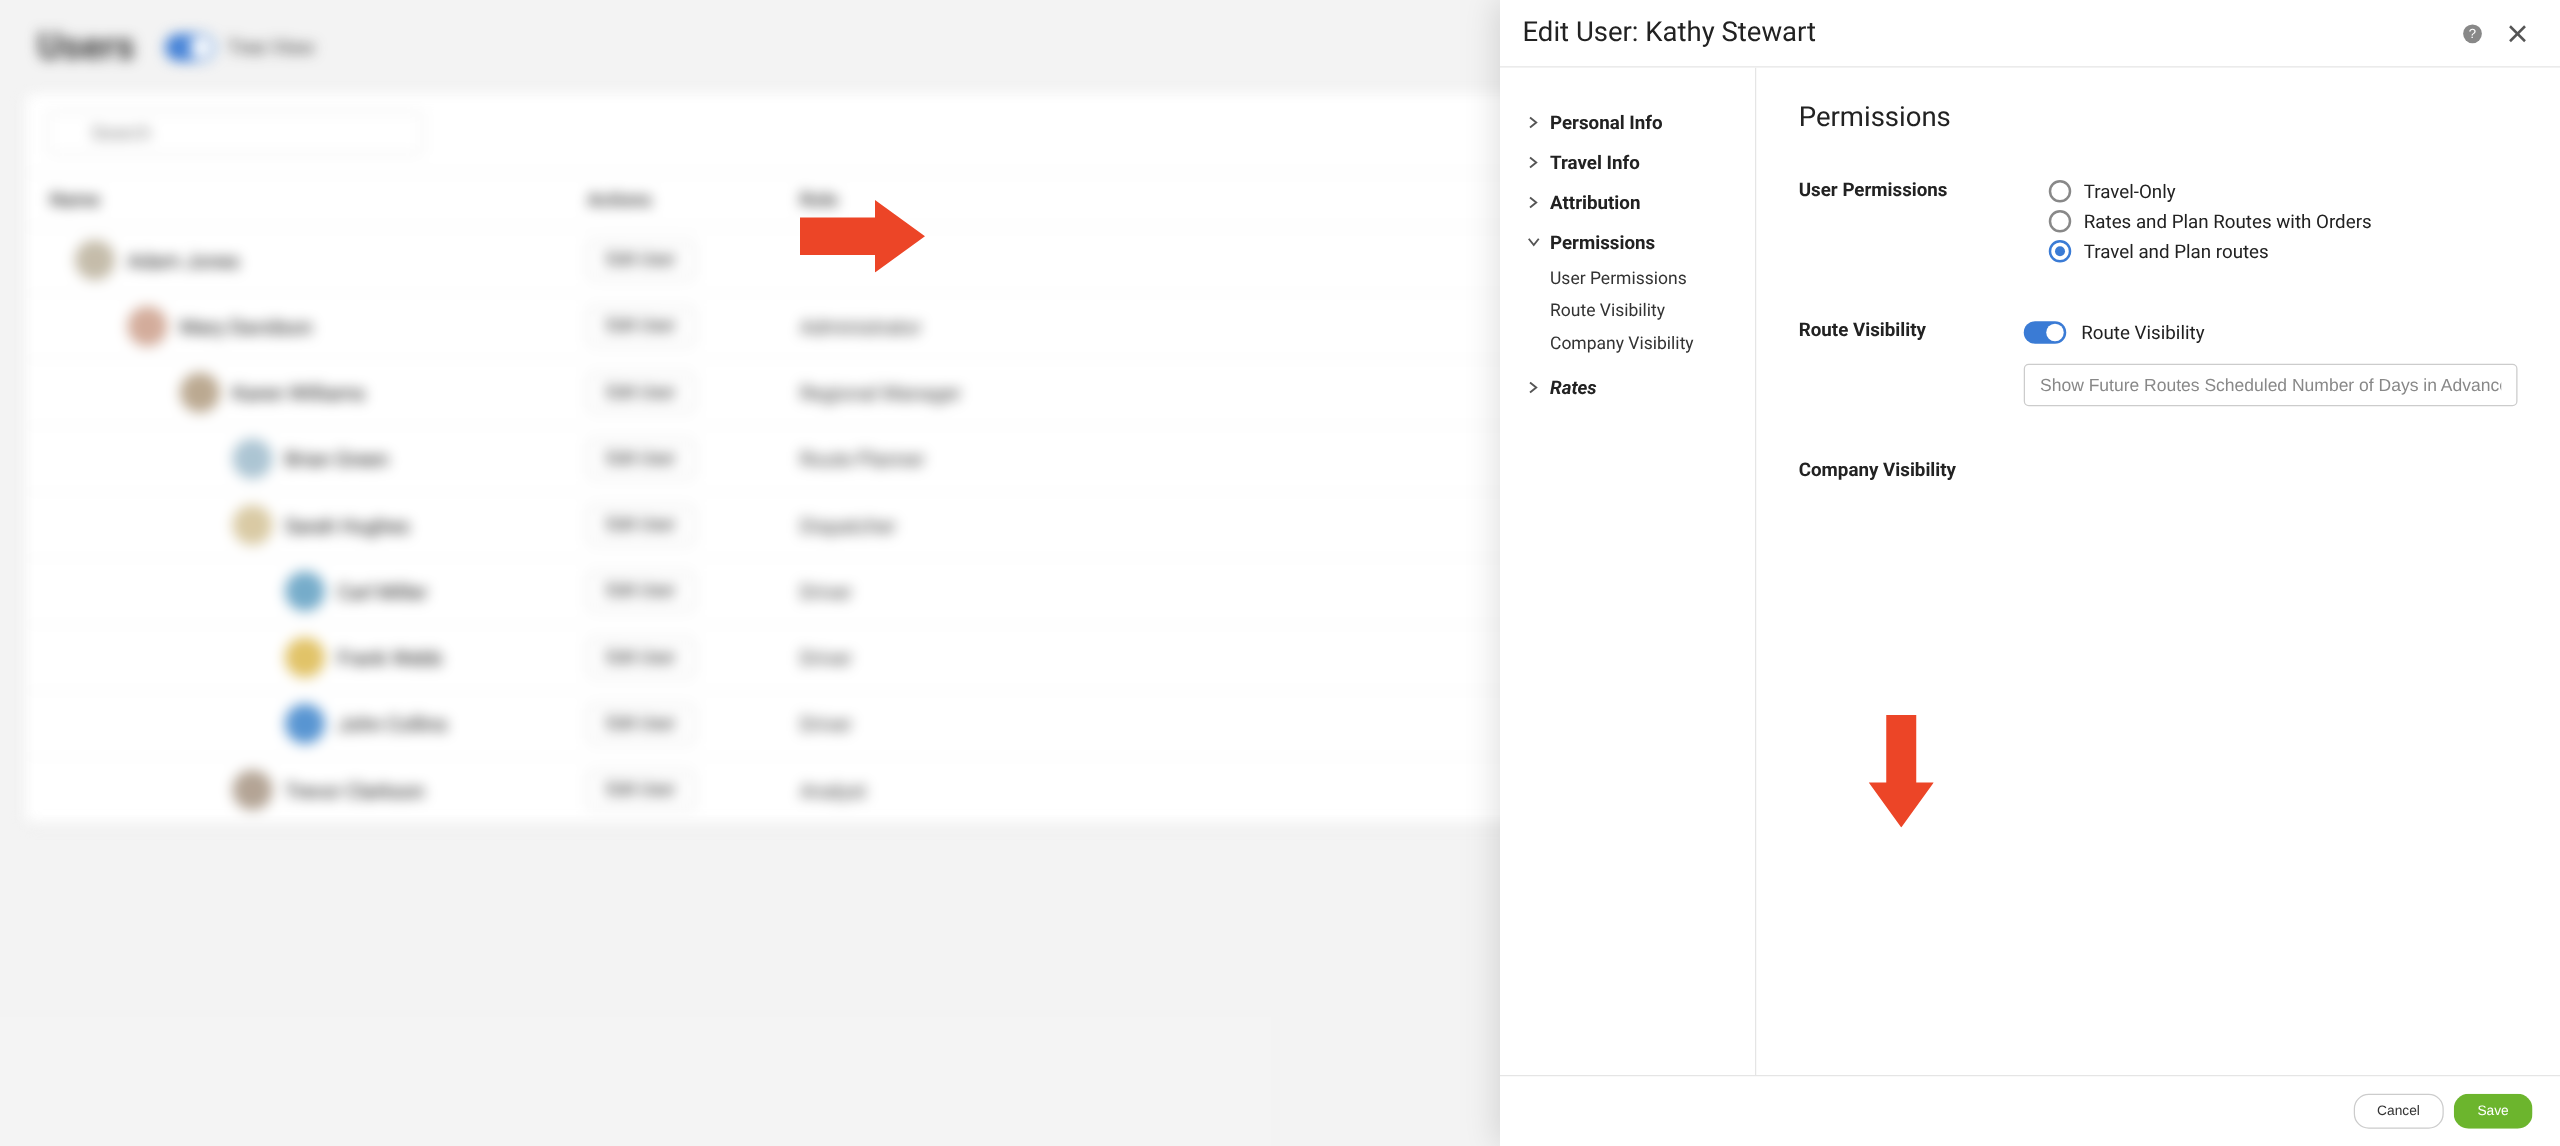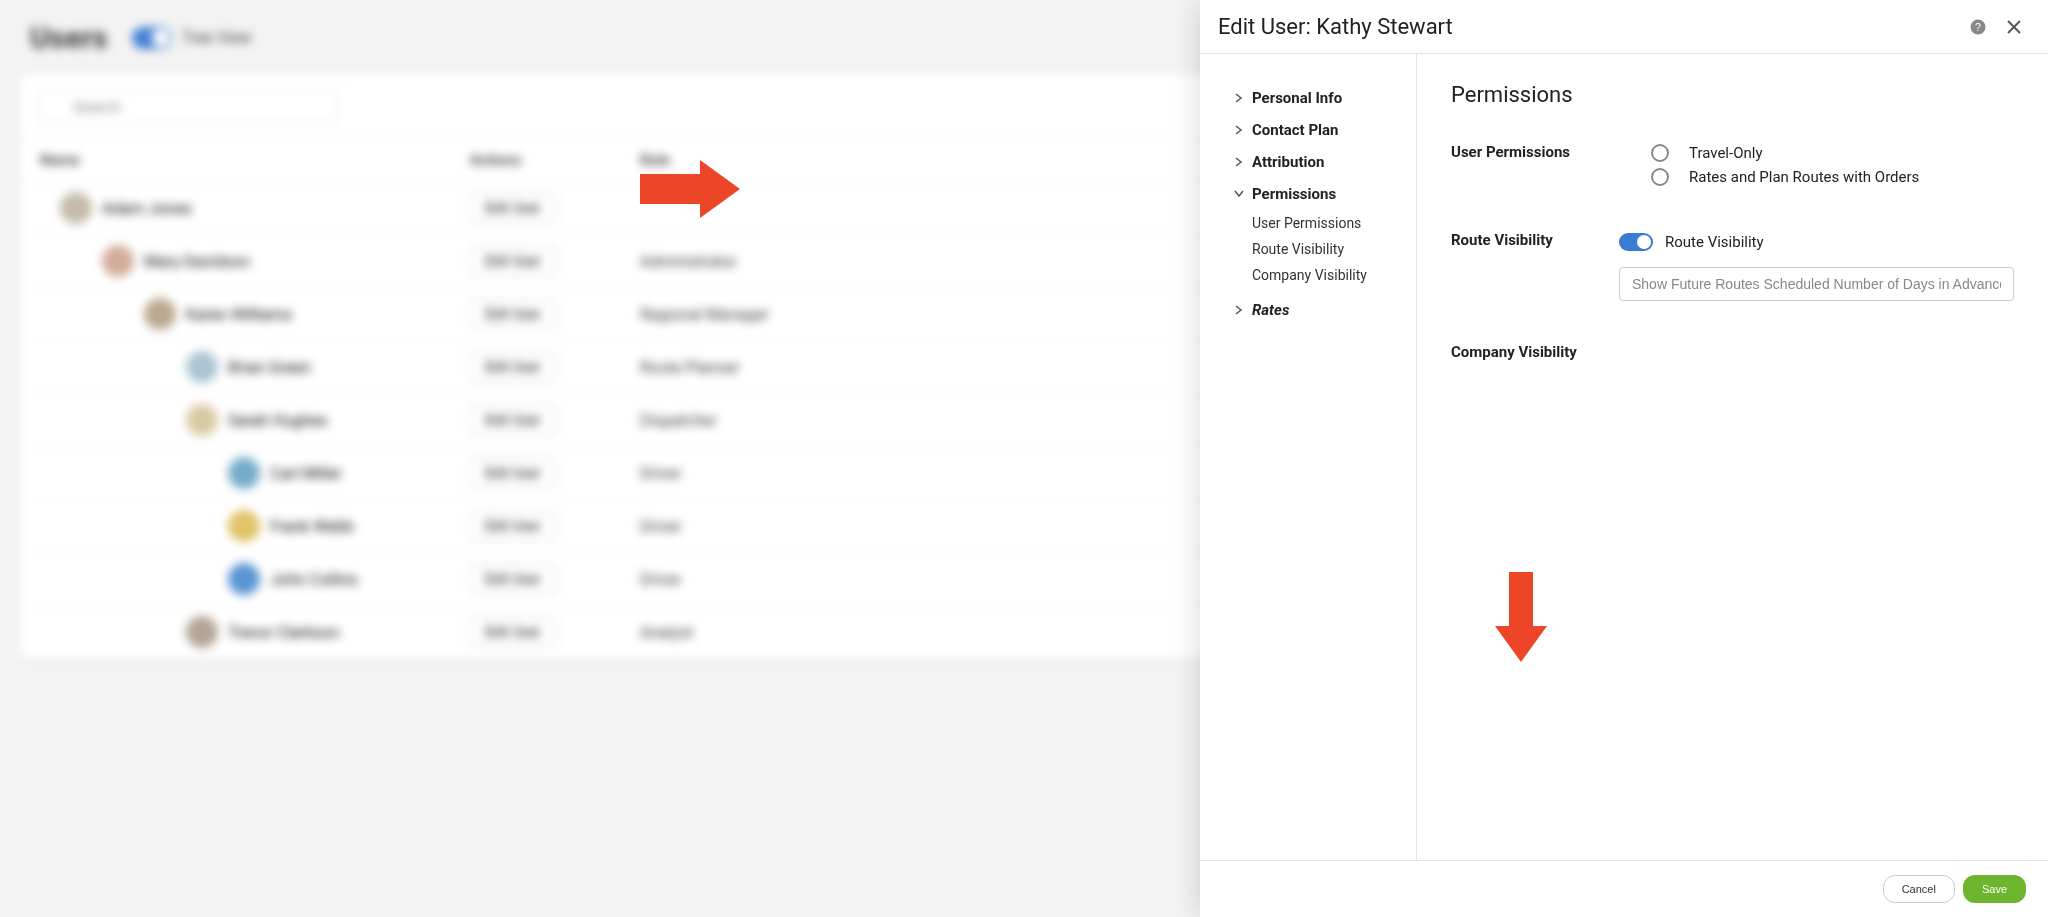--- a/index.html
+++ b/index.html
@@ -156,21 +156,20 @@
     justify-content: center;
     cursor: pointer;
     color: #888;
   }
   .icon-btn svg { display: block; }
 
   .modal-body {
     flex: 1;
     display: flex;
     overflow: hidden;
-    margin-left: 12px;
   }
   .modal-sidebar {
     width: 205px;
     border-right: 1px solid #e5e5e5;
     padding: 28px 10px 28px 22px;
   }
   .side-item {
     display: flex;
     align-items: center;
     gap: 8px;
@@ -213,21 +212,21 @@
     font-weight: 700;
     color: #222;
     padding-top: 2px;
   }
   .form-controls {
     flex: 1;
   }
   .radio-row {
     display: flex;
     align-items: center;
-    gap: 20px;
+    gap: 10px;
     padding: 3px 0;
     font-size: 15px;
     color: #222;
     cursor: pointer;
   }
   .radio {
     width: 18px; height: 18px;
     border: 2px solid #888;
     border-radius: 50%;
     position: relative;
@@ -448,21 +447,21 @@
             </svg>
           </span>
         <span>Personal Info</span>
       </div>
       <div class="side-item bold">
         <span class="chevron">
             <svg width="8" height="10">
               <polyline points="1,1 6,5 1,9" fill="none" stroke="#555" stroke-width="1.5"></polyline>
             </svg>
           </span>
-        <span>Contact Plan</span>
+        <span>Travel Info</span>
       </div>
       <div class="side-item bold">
         <span class="chevron">
             <svg width="8" height="10">
               <polyline points="1,1 6,5 1,9" fill="none" stroke="#555" stroke-width="1.5"></polyline>
             </svg>
           </span>
         <span>Attribution</span>
       </div>
       <div class="side-item bold">
@@ -493,20 +492,24 @@
         <div class="form-label">User Permissions</div>
         <div class="form-controls">
           <div class="radio-row">
             <span class="radio"></span>
             <span>Travel-Only</span>
           </div>
           <div class="radio-row">
             <span class="radio"></span>
             <span>Rates and Plan Routes with Orders</span>
           </div>
+          <div class="radio-row">
+            <span class="radio checked"></span>
+            <span>Travel and Plan routes</span>
+          </div>
         </div>
       </div>
 
       <div class="form-row">
         <div class="form-label">Route Visibility</div>
         <div class="form-controls">
           <div class="toggle-row">
             <span class="toggle-sw"></span>
             <span>Route Visibility</span>
           </div>

